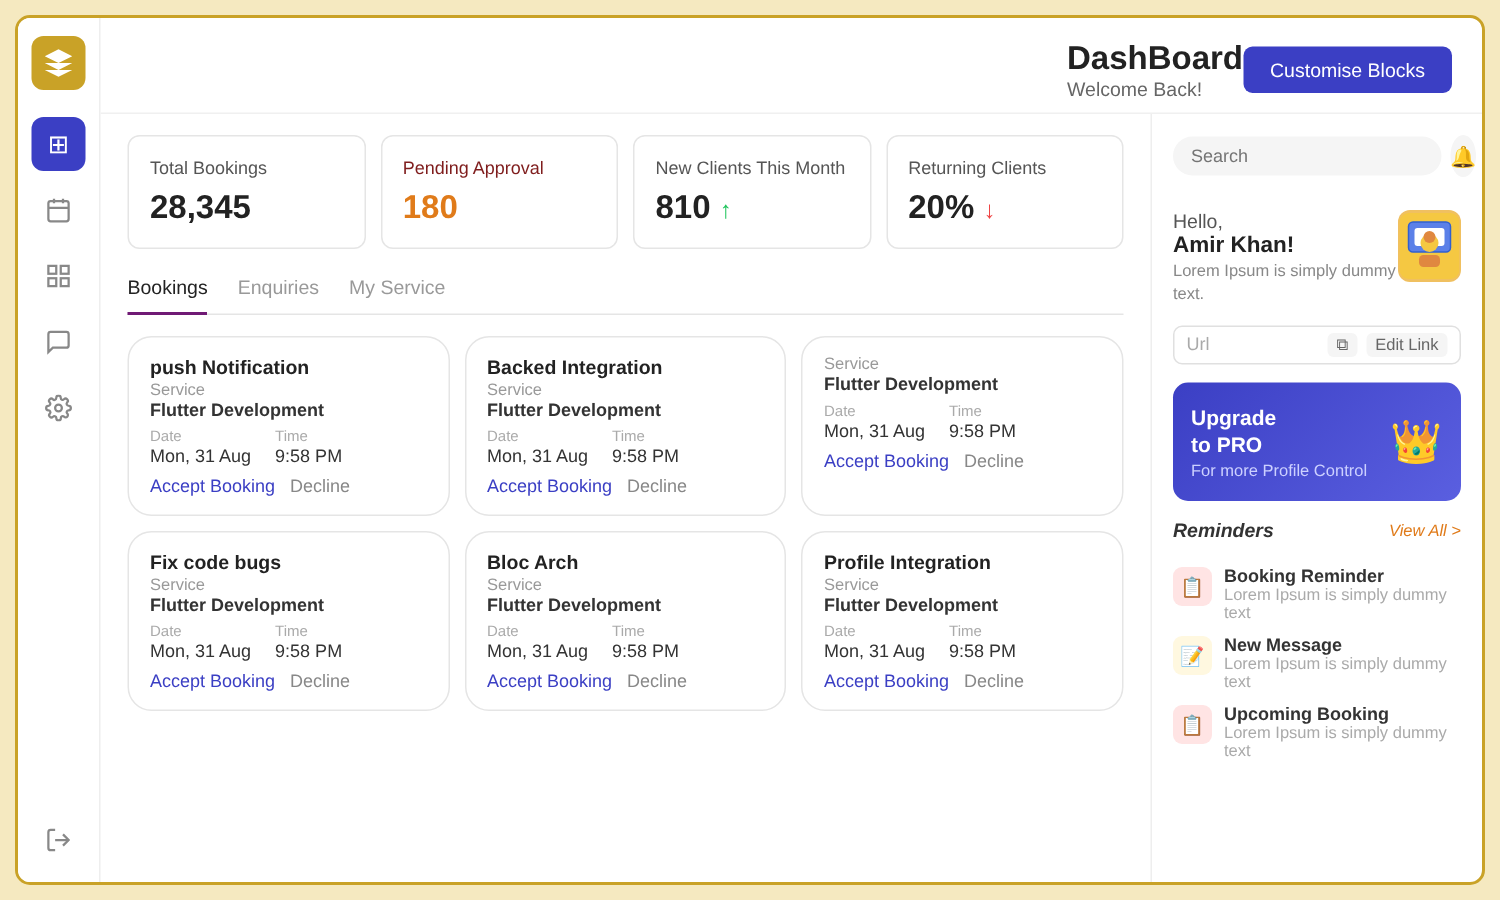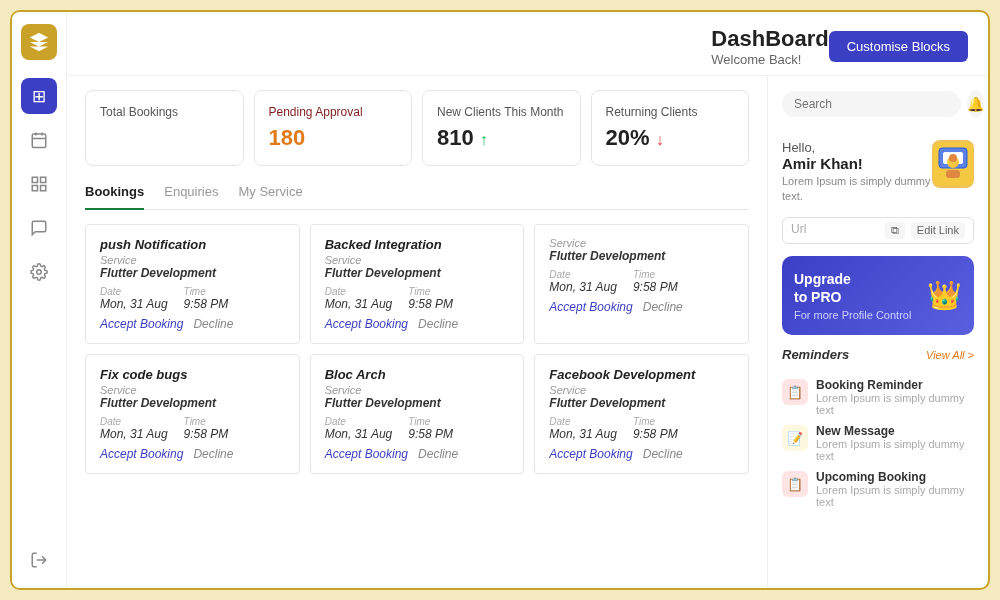--- a/index.html
+++ b/index.html
@@ -147,36 +147,35 @@
       padding-bottom: 6px;
     }
     .tab {
       font-size: 13px;
       color: #999;
       cursor: pointer;
       padding-bottom: 4px;
     }
     .tab.active {
       color: #222;
-      font-weight: 700;
-      border-bottom: 2px solid #15803d;
+      font-weight: 400;
+      border-bottom: 2px solid #701a75;
       margin-bottom: -7px;
     }
     
     .bookings-grid {
       display: grid;
       grid-template-columns: repeat(3, 1fr);
       gap: 10px;
     }
     .booking-card {
       border: 1px solid #e5e5e5;
-      border-radius: 4px;
+      border-radius: 16px;
       padding: 12px 14px;
       background: white;
-      font-style: italic;
     }
     .booking-card .b-title {
       font-size: 13px;
       font-weight: 700;
       color: #222;
       margin-bottom: 2px;
     }
     .booking-card .b-type {
       font-size: 11px;
       color: #999;
@@ -437,20 +436,21 @@
       <button class="customise-btn">Customise Blocks</button>
     </div>
 
     <div class="body-area">
 
       <div class="center-panel">
 
         <div class="stats-grid">
           <div class="stat-card">
             <div class="stat-label">Total Bookings</div>
+            <div class="stat-value">28,345</div>
           </div>
           <div class="stat-card">
             <div class="stat-label orange">Pending Approval</div>
             <div class="stat-value" style="color:#e07b1a;">180</div>
           </div>
           <div class="stat-card">
             <div class="stat-label">New Clients This Month</div>
             <div class="stat-value">
               <span>810</span>
               <span class="arrow-up"> ↑</span>
@@ -560,21 +560,21 @@
         <div class="b-dt-label">Time</div>
         <div class="b-dt-value">9:58 PM</div>
       </div>
     </div>
     <div class="b-actions">
       <span class="accept-btn">Accept Booking</span>
       <span class="decline-btn">Decline</span>
     </div>
   </div>
             <div class="booking-card">
-    <div class="b-title">Facebook Development</div>
+    <div class="b-title">Profile Integration</div>
     <div class="b-type">Service</div>
     <div class="b-service">Flutter Development</div>
     <div class="b-datetime">
       <div class="b-dt-group">
         <div class="b-dt-label">Date</div>
         <div class="b-dt-value">Mon, 31 Aug</div>
       </div>
       <div class="b-dt-group">
         <div class="b-dt-label">Time</div>
         <div class="b-dt-value">9:58 PM</div>

